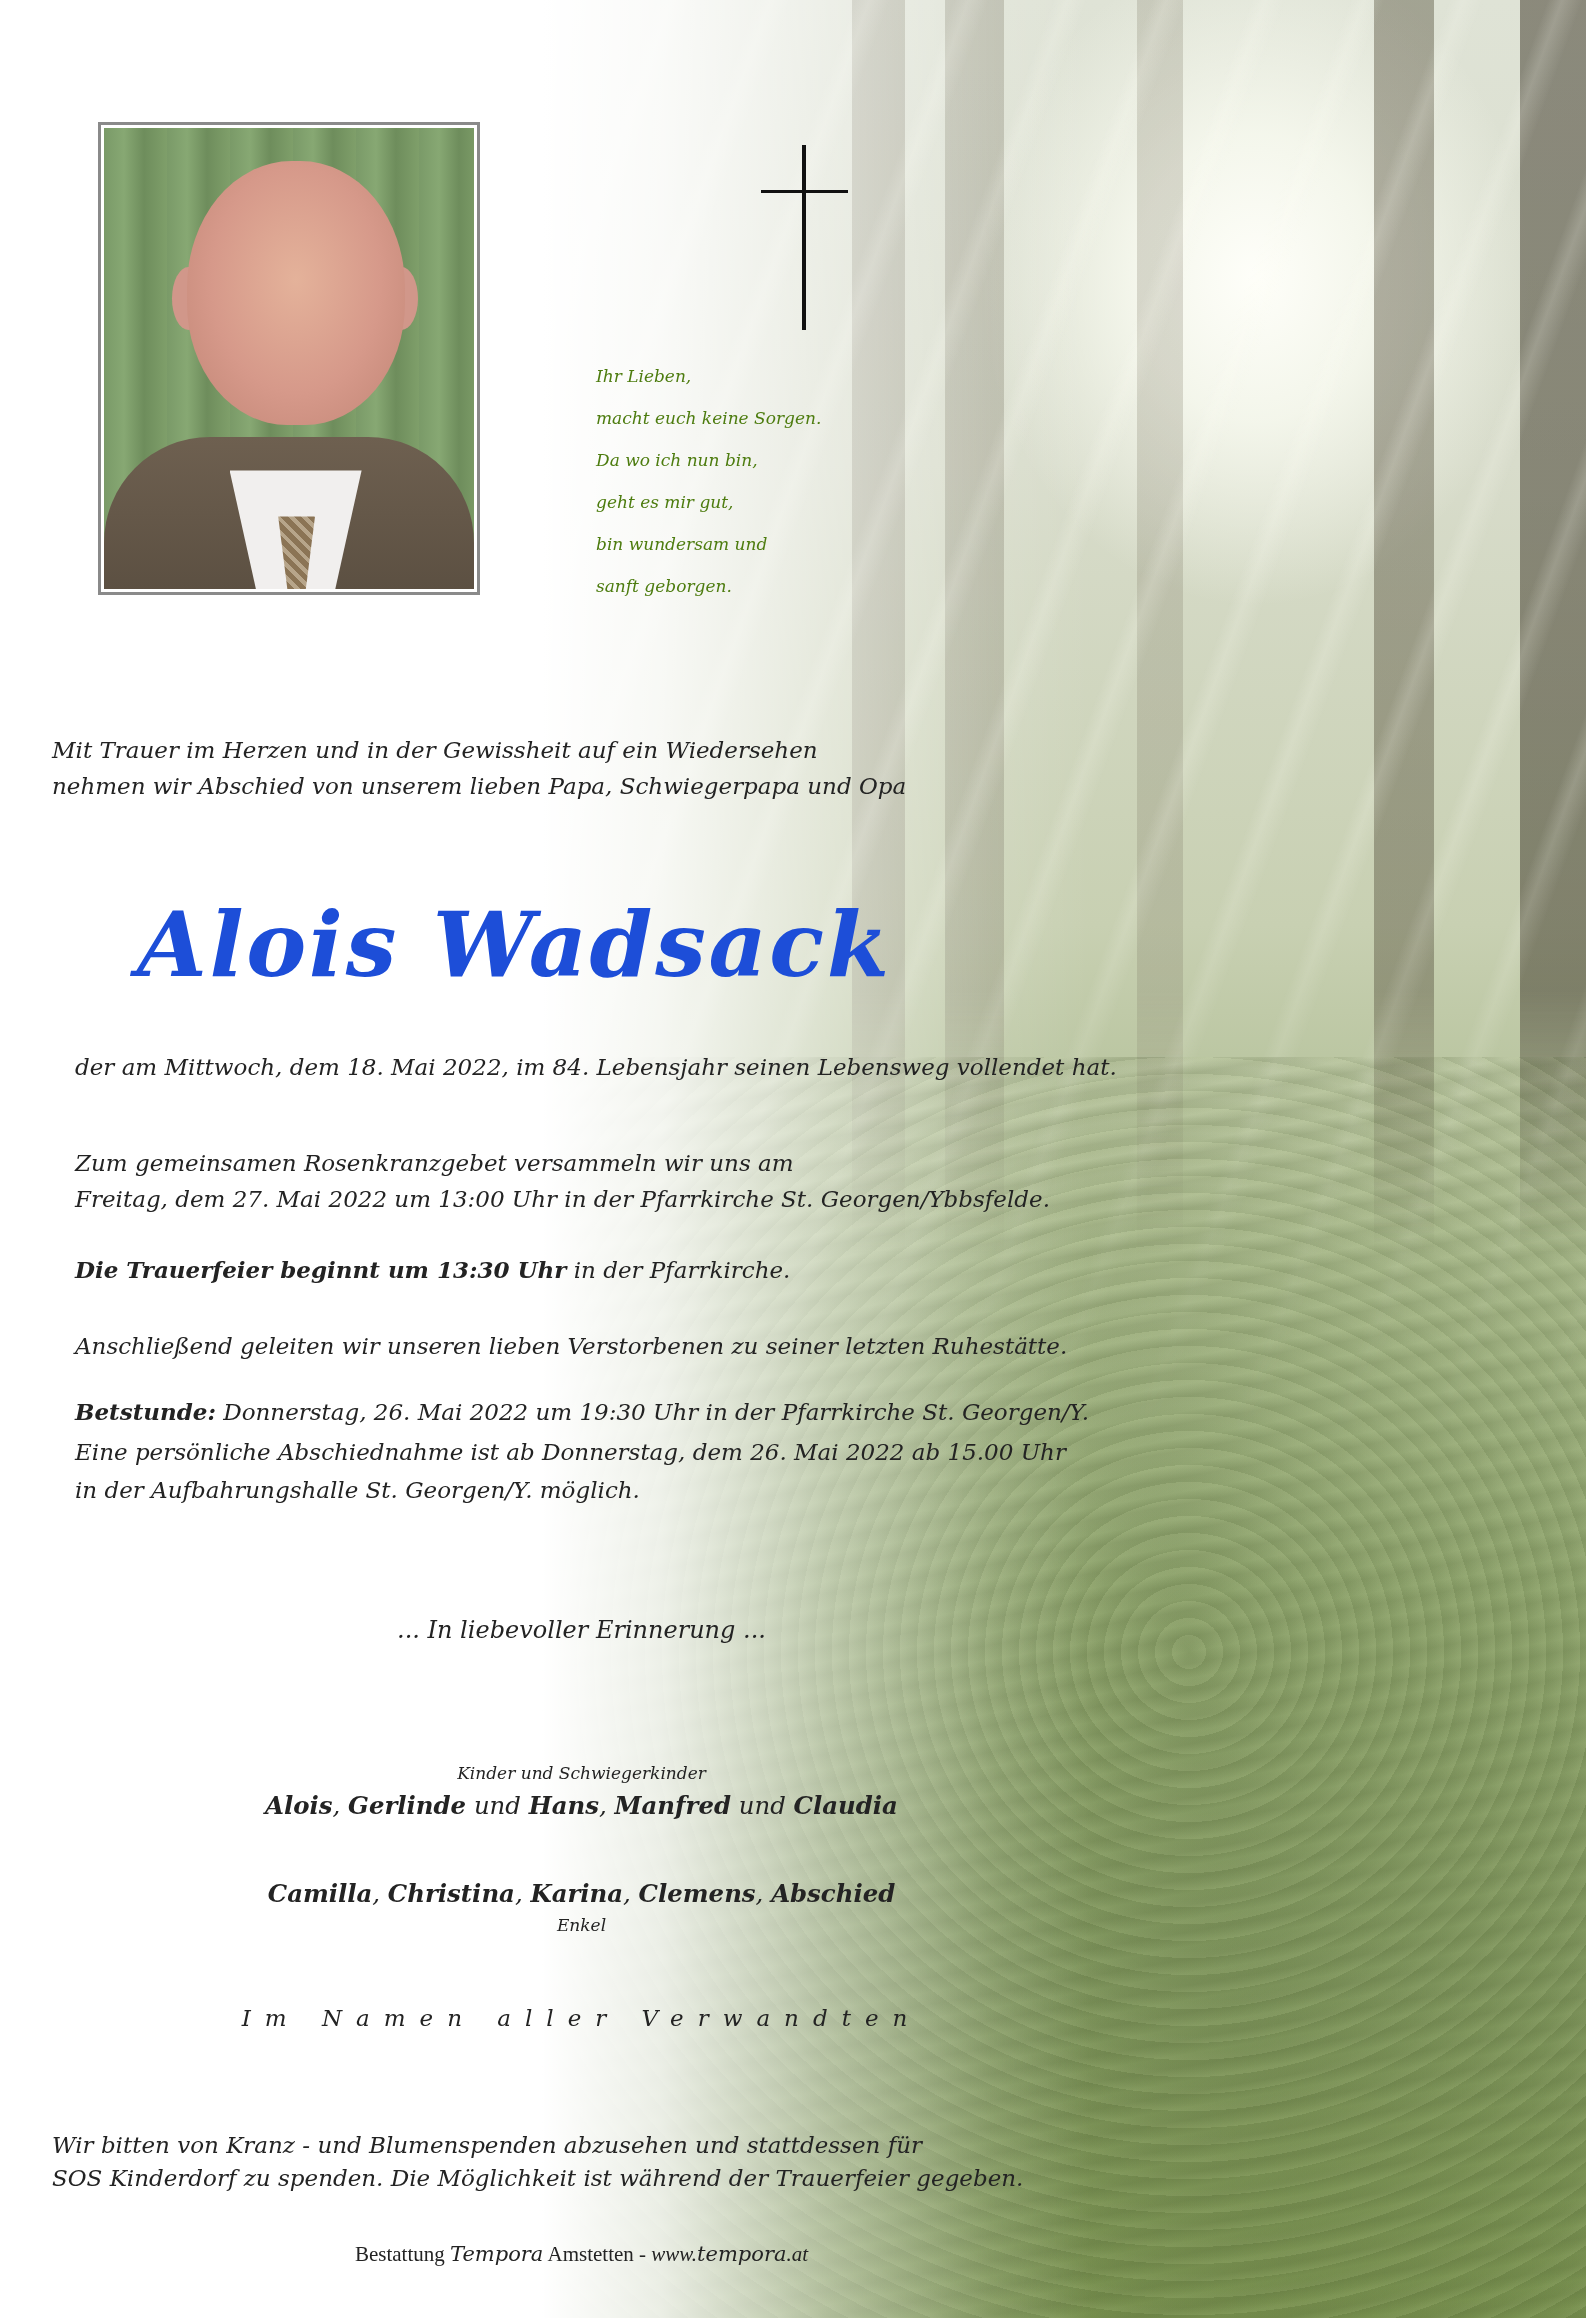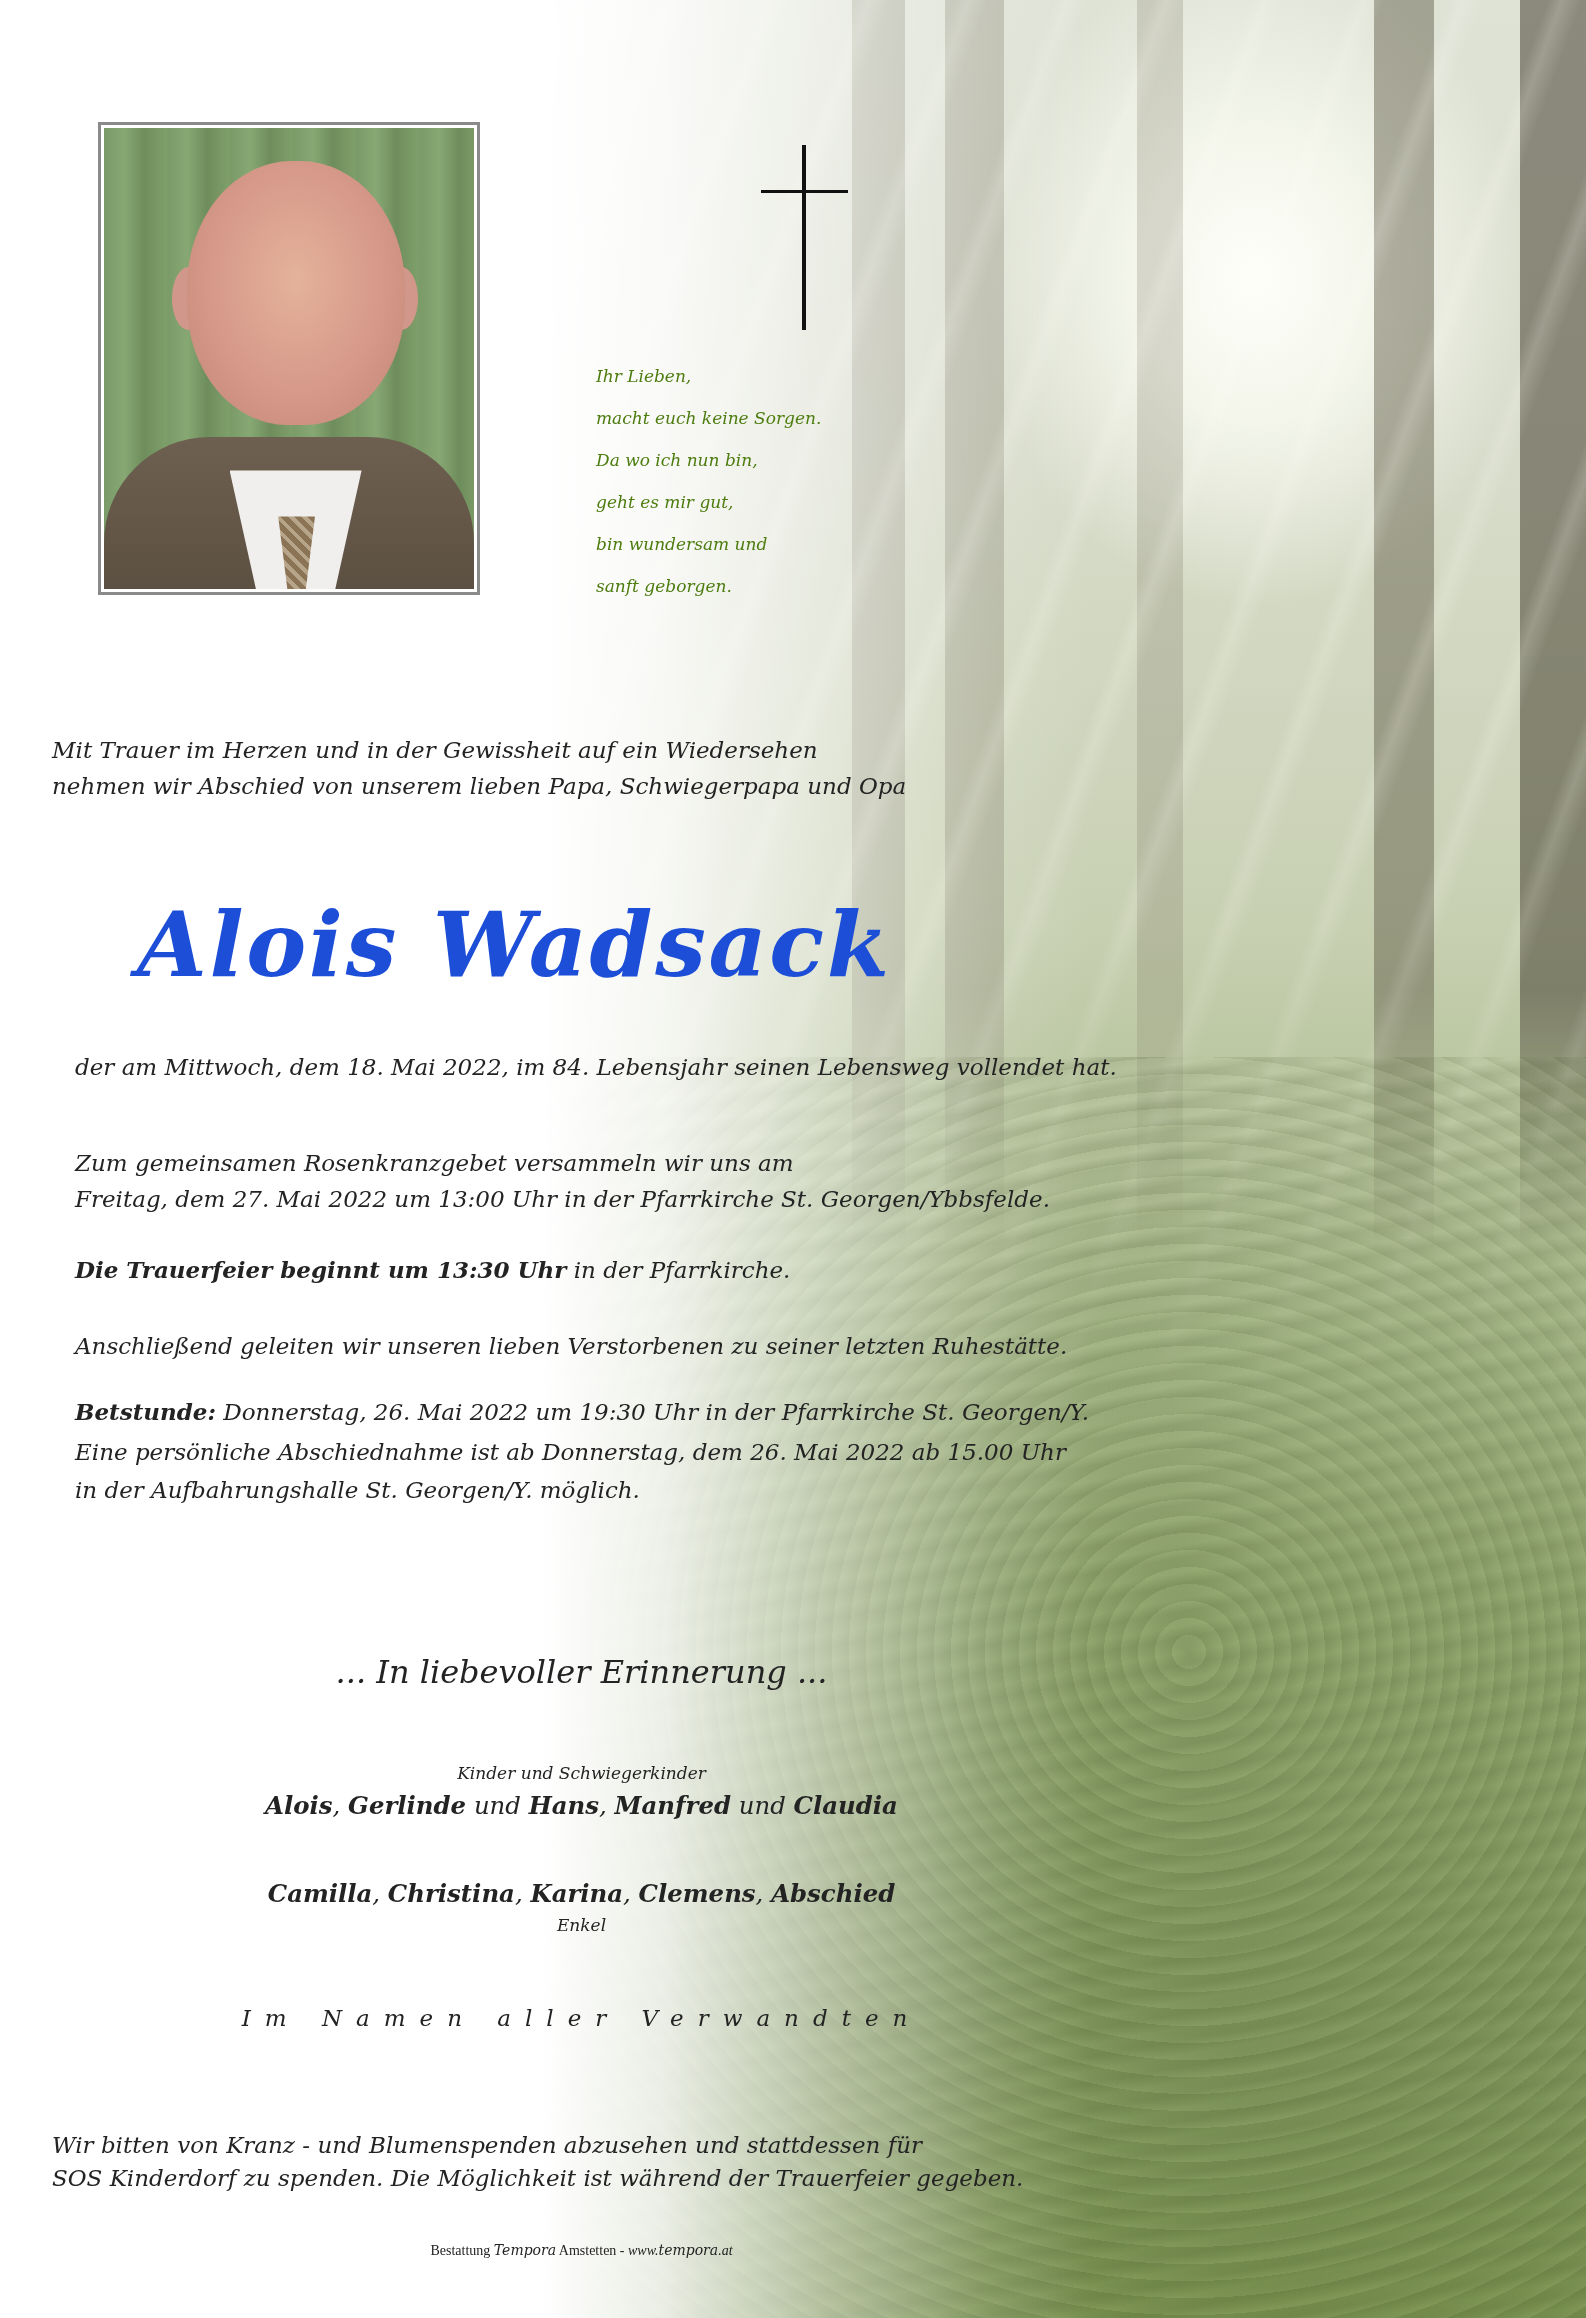--- a/index.html
+++ b/index.html
@@ -85,27 +85,27 @@
   .cross-h { position: absolute; left: 761px; top: 190px; width: 87px; height: 3.3px; background: #111; }
   
   .abs { position: absolute; white-space: nowrap; font-style: italic; }
   .poem { left: 596px; top: 355px; font-size: 17px; line-height: 42px; color: #4d7c0f; }
   .poem div { white-space: nowrap; }
   .intro { left: 52px; top: 732px; font-size: 23px; line-height: 36px; }
   .name { left: 137px; top: 859px; font-size: 90px; font-weight: bold; letter-spacing: 2.6px; color: #1d4ed8; margin-top: 32px; }
   .p { left: 52px; font-size: 23px; line-height: 36px; margin-left: 23px; }
   .p b { font-weight: bold; text-align: center; }
   .center { left: 0; width: 1163px; text-align: center; }
-  .memory { top: 1653px; font-size: 32px; }
+  .memory { top: 1616px; font-size: 24px; }
   .fam-names { font-size: 24.4px; }
   .fam-names .b { font-weight: bold; }
   .fam-role { font-size: 17px; }
   .relatives { top: 2005px; font-size: 23px; letter-spacing: 14px; }
   .donation { left: 52px; top: 2129px; font-size: 23px; line-height: 33px; }
-  .footer { left: 0; width: 1163px; text-align: center; top: 2242px; font-size: 14px; font-style: normal; font-family: "Liberation Serif", serif; }
+  .footer { left: 0; width: 1163px; text-align: center; top: 2242px; font-size: 21px; font-style: normal; font-family: "Liberation Serif", serif; }
   .footer .brand { font-style: italic; font-family: "DejaVu Serif", serif; }
 </style>
 </head>
 <body>
 
 <div class="forest"></div>
 <div class="trunks"></div>
 <div class="rays"></div>
 <div class="moss"></div>
 <div class="white-fade"></div>

